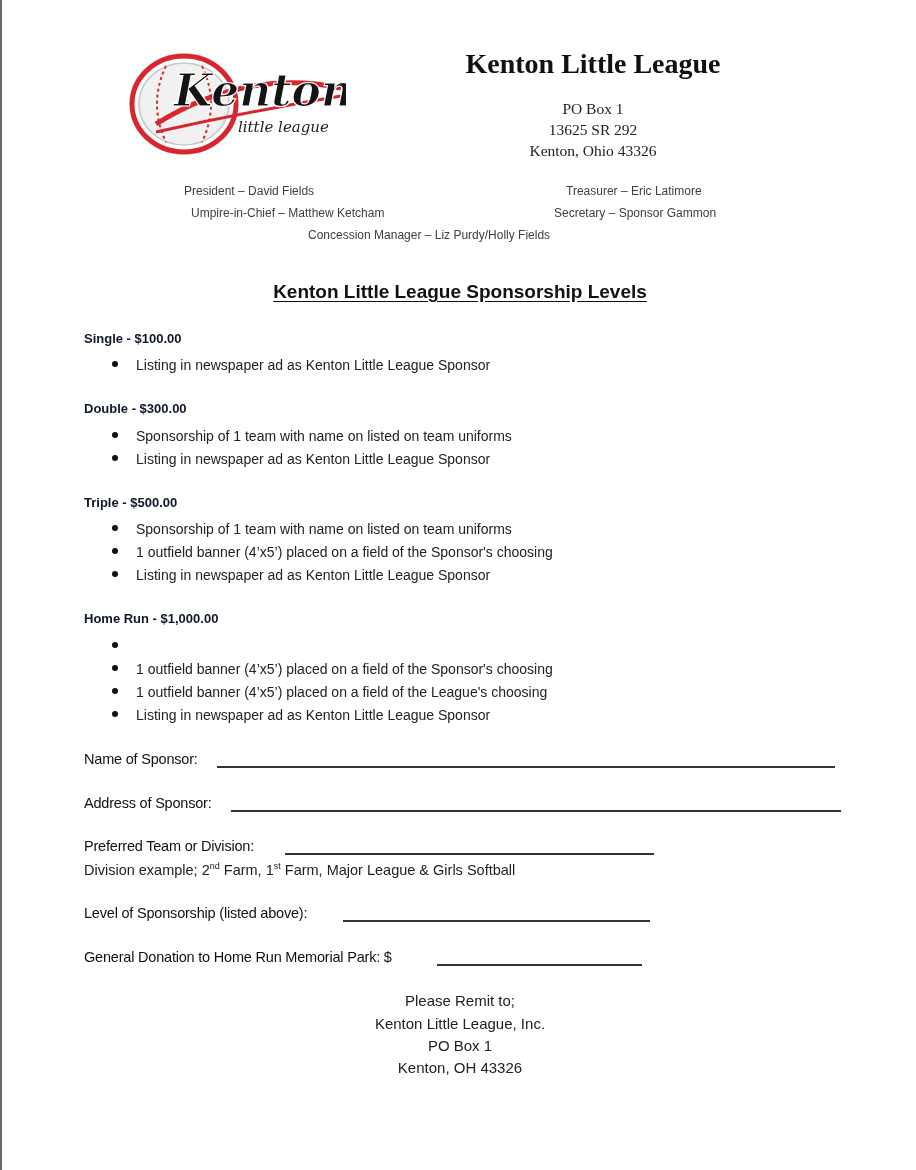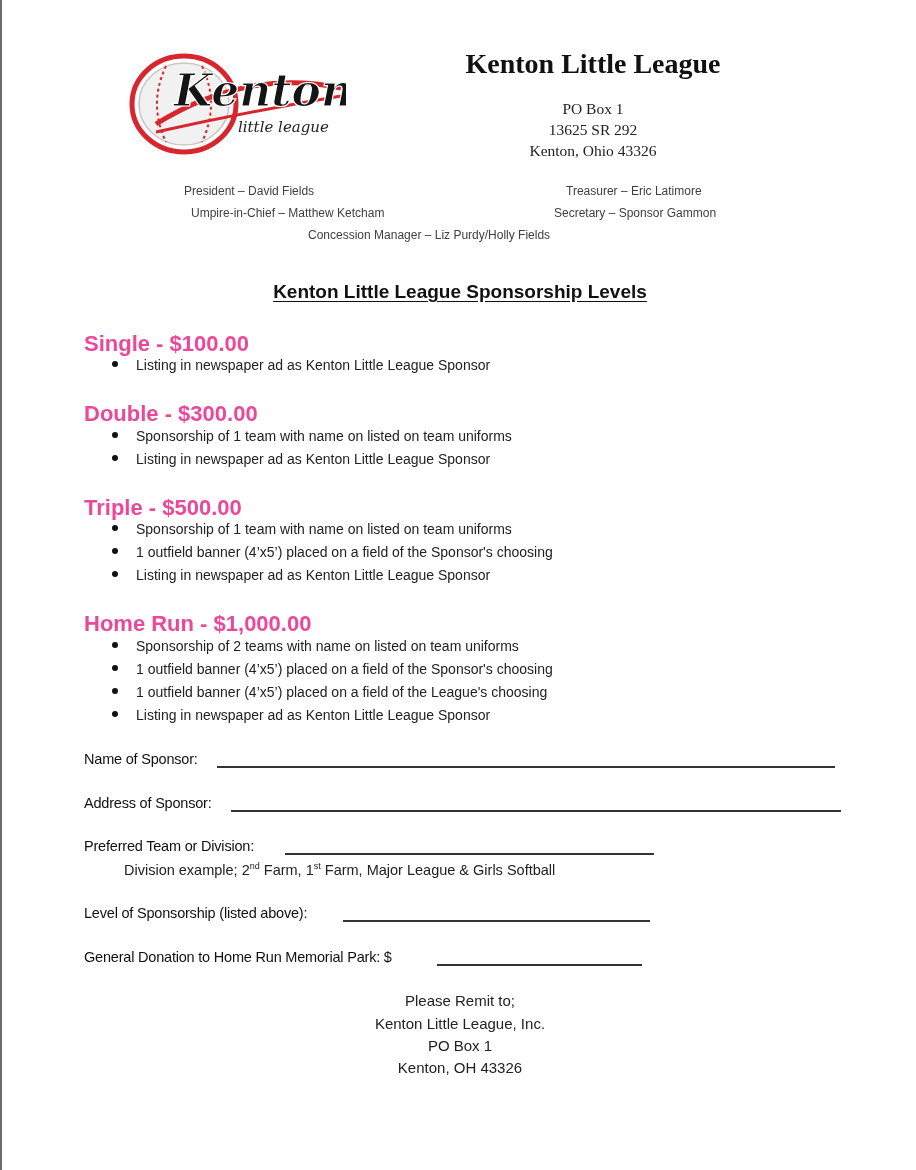--- a/index.html
+++ b/index.html
@@ -22,21 +22,21 @@
     left: 420px; width: 342px; text-align: center;
     font-family: "Liberation Serif", "DejaVu Serif", serif;
     font-size: 15.5px; color: #222;
   }
   .officer { font-size: 12px; color: #404040; white-space: nowrap; }
   .levels-title {
     left: 0; width: 916px; top: 281px; text-align: center;
     font-weight: bold; font-size: 19px; color: #111; text-decoration: underline;
     text-underline-offset: 3px;
   }
-  .level-head { left: 82px; font-weight: bold; font-size: 22px; color: #ec4899; }
+  .level-head { left: 82px; font-weight: bold; font-size: 13px; color: #0f172a; }
   .bullet { left: 110px; font-size: 14px; color: #222; white-space: nowrap; }
   .bullet .dot { display: inline-block; width: 6px; height: 6px; background: #111; border-radius: 50%; margin-right: 18px; vertical-align: middle; position: relative; top: -2px; }
   .field-label { left: 82px; font-weight: normal; font-size: 14.5px; color: #111; white-space: nowrap; letter-spacing: -0.2px; }
   .field-line { border-bottom: 2px solid #333; height: 0; }
   .field-note { left: 82px; font-size: 14.5px; color: #222; white-space: nowrap; }
   .field-note sup { font-size: 9px; }
   .remit { left: 0; width: 916px; text-align: center; font-size: 15px; color: #222; }
 </style>
 </head>
 <body>
@@ -73,34 +73,34 @@
 <div class="abs level-head" style="top:401px;">Double - $300.00</div>
 <div class="abs bullet" style="top:428px;"><span class="dot"></span><span>Sponsorship of 1 team with name on listed on team uniforms</span></div>
 <div class="abs bullet" style="top:451px;"><span class="dot"></span><span>Listing in newspaper ad as Kenton Little League Sponsor</span></div>
 
 <div class="abs level-head" style="top:495px;">Triple - $500.00</div>
 <div class="abs bullet" style="top:521px;"><span class="dot"></span><span>Sponsorship of 1 team with name on listed on team uniforms</span></div>
 <div class="abs bullet" style="top:544px;"><span class="dot"></span><span>1 outfield banner (4’x5’) placed on a field of the Sponsor's choosing</span></div>
 <div class="abs bullet" style="top:567px;"><span class="dot"></span><span>Listing in newspaper ad as Kenton Little League Sponsor</span></div>
 
 <div class="abs level-head" style="top:611px;">Home Run - $1,000.00</div>
-<div class="abs bullet" style="top:638px;"><span class="dot"></span><span>Sponsorship of 2 teams with name on listed on team uniforms</span></div>
+<div class="abs bullet" style="top:638px;"><span class="dot"></span></div>
 <div class="abs bullet" style="top:661px;"><span class="dot"></span><span>1 outfield banner (4’x5’) placed on a field of the Sponsor's choosing</span></div>
 <div class="abs bullet" style="top:684px;"><span class="dot"></span><span>1 outfield banner (4’x5’) placed on a field of the League's choosing</span></div>
 <div class="abs bullet" style="top:707px;"><span class="dot"></span><span>Listing in newspaper ad as Kenton Little League Sponsor</span></div>
 
 <div class="abs field-label" style="top:751px;">Name of Sponsor:</div>
 <div class="abs field-line" style="left:215px; top:766px; width:618px;"></div>
 
 <div class="abs field-label" style="top:795px;">Address of Sponsor:</div>
 <div class="abs field-line" style="left:229px; top:810px; width:610px;"></div>
 
 <div class="abs field-label" style="top:838px;">Preferred Team or Division:</div>
 <div class="abs field-line" style="left:283px; top:853px; width:369px;"></div>
-<div class="abs field-note" style="top:861px;margin-left:40px;"><span>Division example; 2</span><sup>nd</sup><span> Farm, 1</span><sup>st</sup><span> Farm, Major League &amp; Girls Softball</span></div>
+<div class="abs field-note" style="top:861px;"><span>Division example; 2</span><sup>nd</sup><span> Farm, 1</span><sup>st</sup><span> Farm, Major League &amp; Girls Softball</span></div>
 
 <div class="abs field-label" style="top:905px;">Level of Sponsorship (listed above):</div>
 <div class="abs field-line" style="left:341px; top:920px; width:307px;"></div>
 
 <div class="abs field-label" style="top:949px;">General Donation to Home Run Memorial Park: $</div>
 <div class="abs field-line" style="left:435px; top:964px; width:205px;"></div>
 
 <div class="abs remit" style="top:992px;">Please Remit to;</div>
 <div class="abs remit" style="top:1015px;">Kenton Little League, Inc.</div>
 <div class="abs remit" style="top:1037px;">PO Box 1</div>

